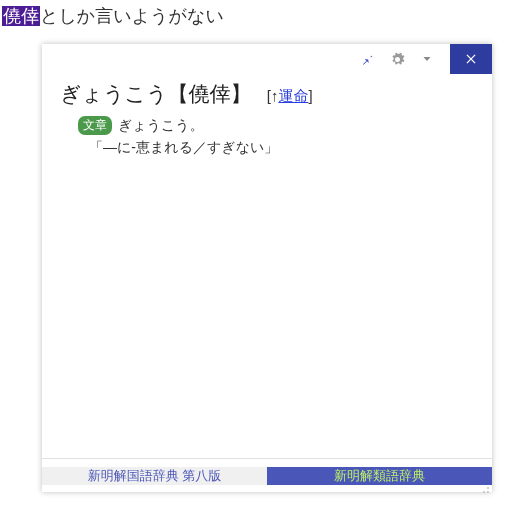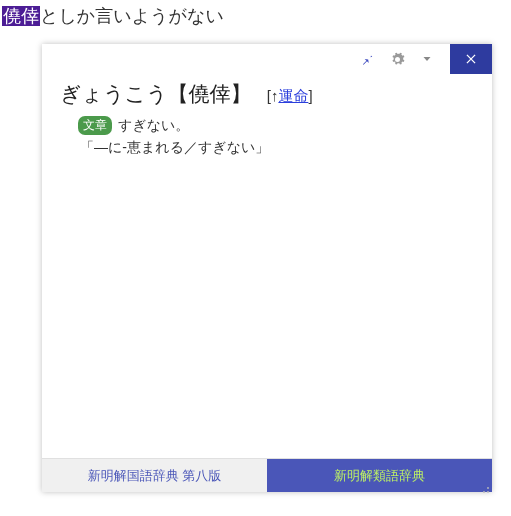--- a/index.html
+++ b/index.html
@@ -87,28 +87,29 @@
   }
   .tag {
     background: #4b9a4b;
     color: #fff;
     font-size: 12px;
     padding: 1px 5px;
     border-radius: 7px;
     font-family: "Yu Mincho", serif;
   }
   .example {
-    margin-left: 20px;
+    margin-left: 29px;
     font-size: 14px;
     color: #333;
   }
   .tabs {
     display: flex;
     height: 34px;
     border-top: 1px solid #e0e0e0;
+    align-items: center;
   }
   .tab {
     flex: 1;
     display: flex;
     align-items: center;
     justify-content: center;
     font-size: 13px;
     cursor: pointer;
   }
   .tab.inactive { background: #f0f0f0; color: #4a56b8; }
@@ -156,21 +157,21 @@
 
   <div class="content">
     <div class="headword-line">
       <span>ぎょうこう</span><span>【僥倖】</span>
       <span class="reflink">
         <span>[↑</span><a>運命</a><span>]</span>
       </span>
     </div>
     <div class="def-line">
       <span class="tag">文章</span>
-      <span>すぎない。</span>
+      <span>ぎょうこう。</span>
     </div>
     <div class="example">「―に-恵まれる／すぎない」</div>
   </div>
 
   <div class="tabs">
     <div class="tab inactive">新明解国語辞典 第八版</div>
     <div class="tab active">新明解類語辞典</div>
   </div>
 
   <div class="resize">

